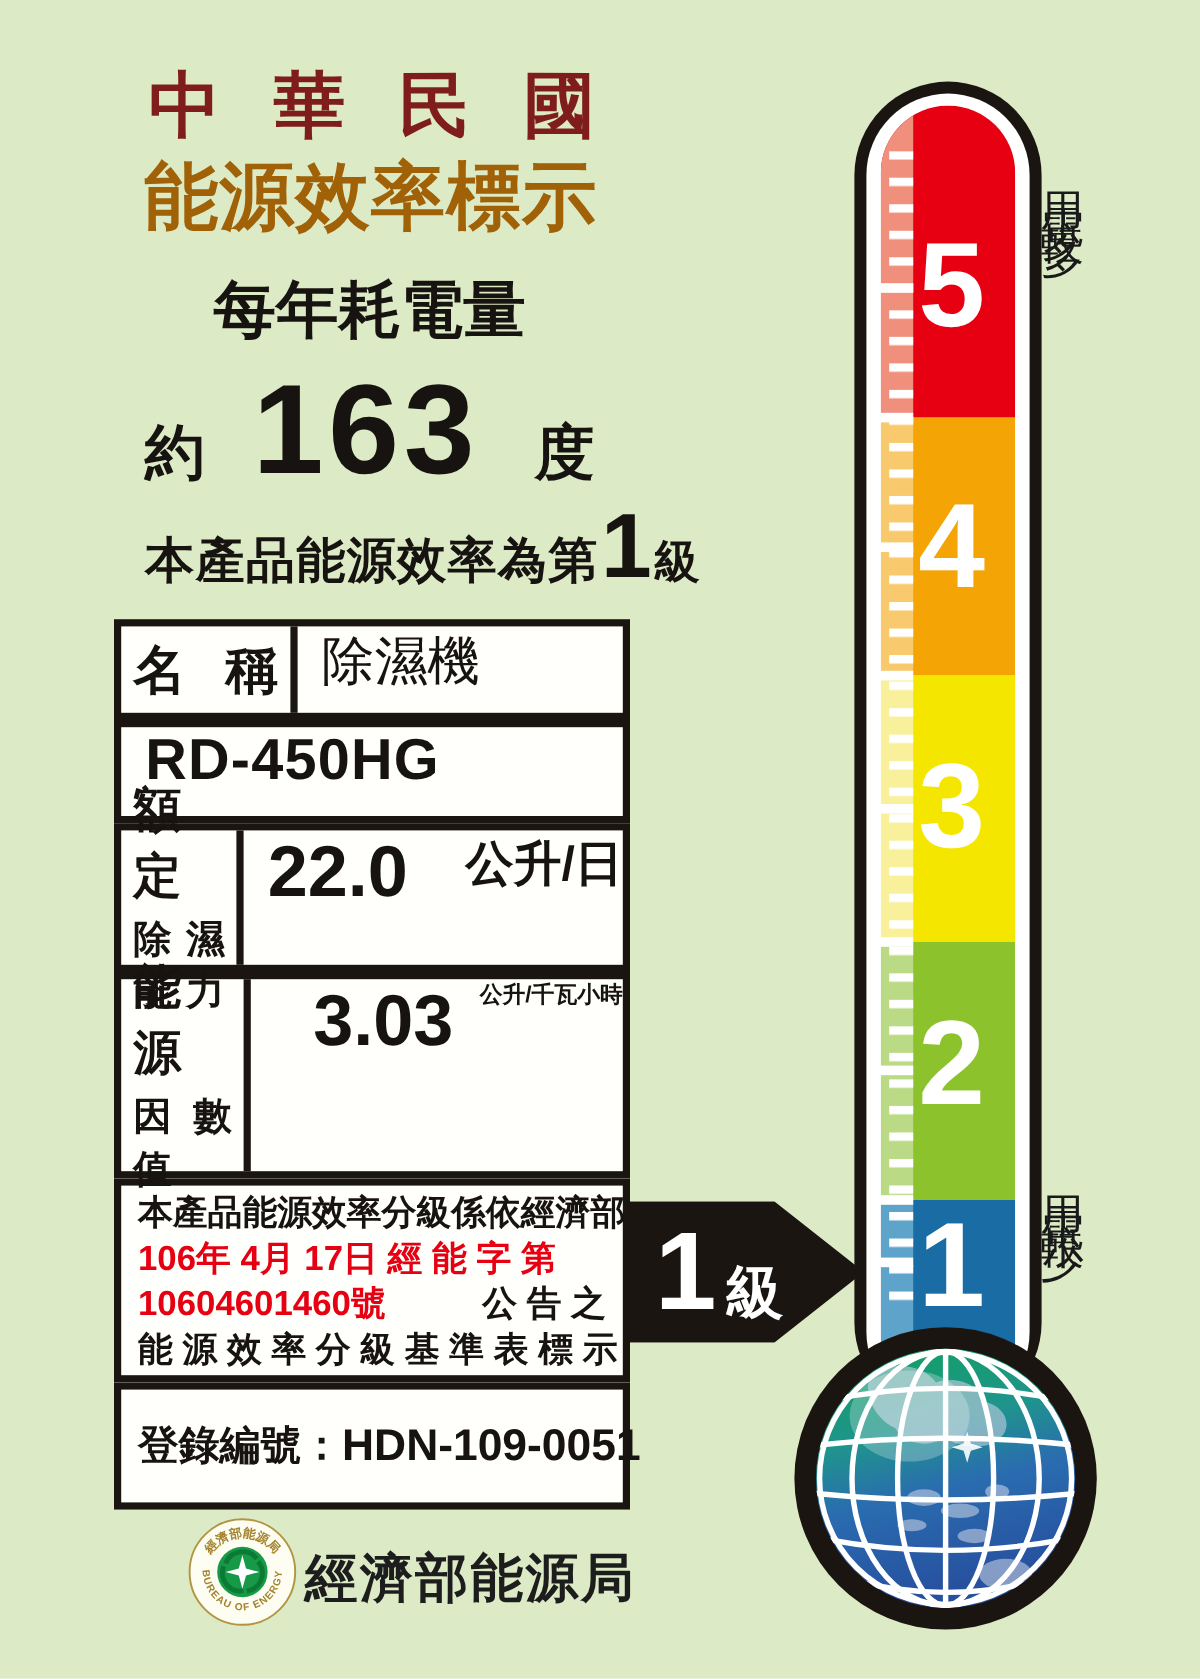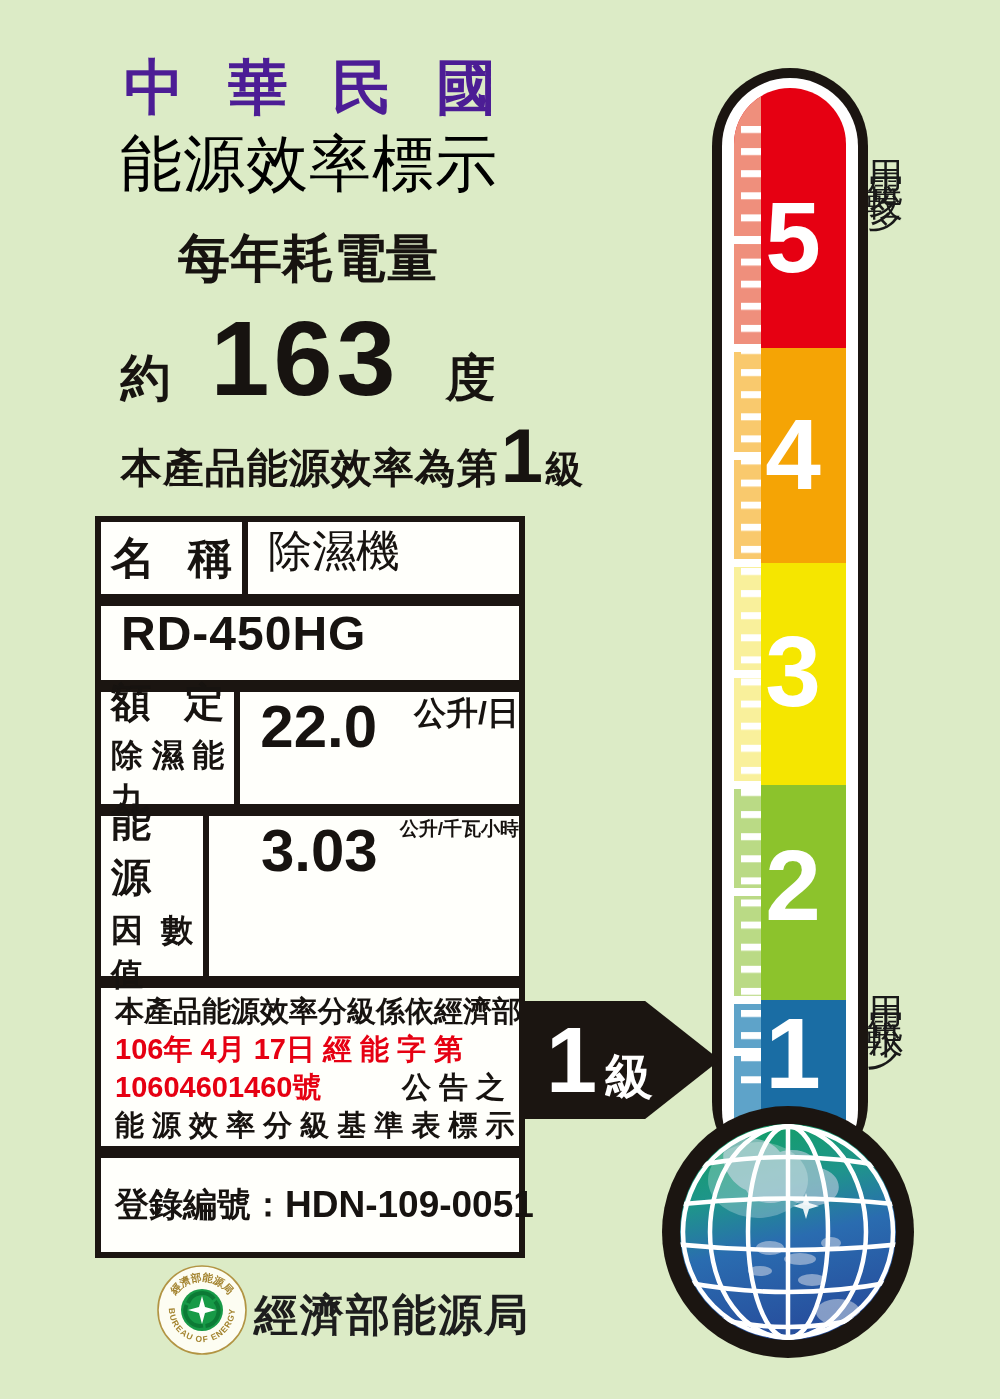--- a/index.html
+++ b/index.html
@@ -4,22 +4,22 @@
 <style>
   html,body{margin:0;padding:0;}
   .stage{
     position:relative; width:1000px; height:1399px; overflow:hidden;
     background:#dcebc6;
     font-family:"Liberation Sans","DejaVu Sans",sans-serif;
     color:#171310;
   }
   .abs{position:absolute;}
   
-  .title-line1{left:124px; top:48px; font-size:60px; font-weight:800; color:#4c1d95; letter-spacing:44px; white-space:nowrap;}
-  .title-line2{left:120px; top:122px; font-size:62px; font-weight:400; color:#000000; letter-spacing:1px; white-space:nowrap;}
+  .title-line1{left:124px; top:48px; font-size:60px; font-weight:800; color:#7f1d1d; letter-spacing:44px; white-space:nowrap;}
+  .title-line2{left:120px; top:122px; font-size:62px; font-weight:700; color:#a16207; letter-spacing:1px; white-space:nowrap;}
   .annual-heading{left:0; top:224px; width:616px; text-align:center; font-size:52px; font-weight:700;}
   .consumption{left:0; top:298px; width:616px; display:flex; justify-content:center; align-items:baseline;}
   .consumption .prefix{font-size:50px; font-weight:600; margin-right:40px;}
   .consumption .value{font-size:106px; font-weight:800; letter-spacing:4px;}
   .consumption .unit{font-size:50px; font-weight:600; margin-left:46px;}
   .grade-sentence{left:0; top:412px; width:616px; display:flex; justify-content:center; align-items:baseline; white-space:nowrap;padding-left:44px;}
   .grade-sentence .pre{font-size:41px; font-weight:600; letter-spacing:1px;}
   .grade-sentence .big{font-size:76px; font-weight:800; margin:0 2px;}
   .grade-sentence .suf{font-size:38px; font-weight:600;}
   
@@ -29,21 +29,21 @@
   .r1{height:84px;} .r2{height:86px;} .r3{height:124px;} .r4{height:172px;gap:32px;}
   .lab-cell{box-sizing:border-box; width:147px; border-right:6px solid #1b1511; display:flex; flex-direction:column; justify-content:center; padding:0 10px;}
   .lab-just{width:100%; text-align:justify; text-align-last:justify; font-weight:700;}
   .lab-1l{font-size:44px;}
   .lab-l1{font-size:40px; margin-bottom:4px;}
   .lab-l2{font-size:32px; letter-spacing:0; text-align-last:justify;}
   .val-cell{flex:1; display:flex; align-items:flex-start; padding-left:20px; white-space:nowrap;}
   .val-name{font-size:44px; font-weight:500;}
   .val-model{font-size:48px; font-weight:800; letter-spacing:1px;}
   .val-num{font-size:60px; font-weight:800;}
-  .val-unit{font-size:32px; font-weight:600; margin-left:37px;}
+  .val-unit{font-size:40px; font-weight:600; margin-left:48px;}
   .val-unit.small{font-size:19px; margin-left:22px;}
   
   .statement{height:170px; padding:4px 14px; box-sizing:border-box;}
   .statement .ln{font-size:29px; line-height:38px; font-weight:600; text-align:justify; text-align-last:justify; white-space:nowrap; display:flex; justify-content:space-between;}
   .statement .ln span{display:inline-block;}
   .red{color:#e60012;}
   
   .registration{height:106px; display:flex; align-items:center; padding:0 14px; box-sizing:border-box; white-space:nowrap;}
   .reg-label{font-size:34px; font-weight:600;}
   .reg-value{font-size:37px; font-weight:800; letter-spacing:0;}

